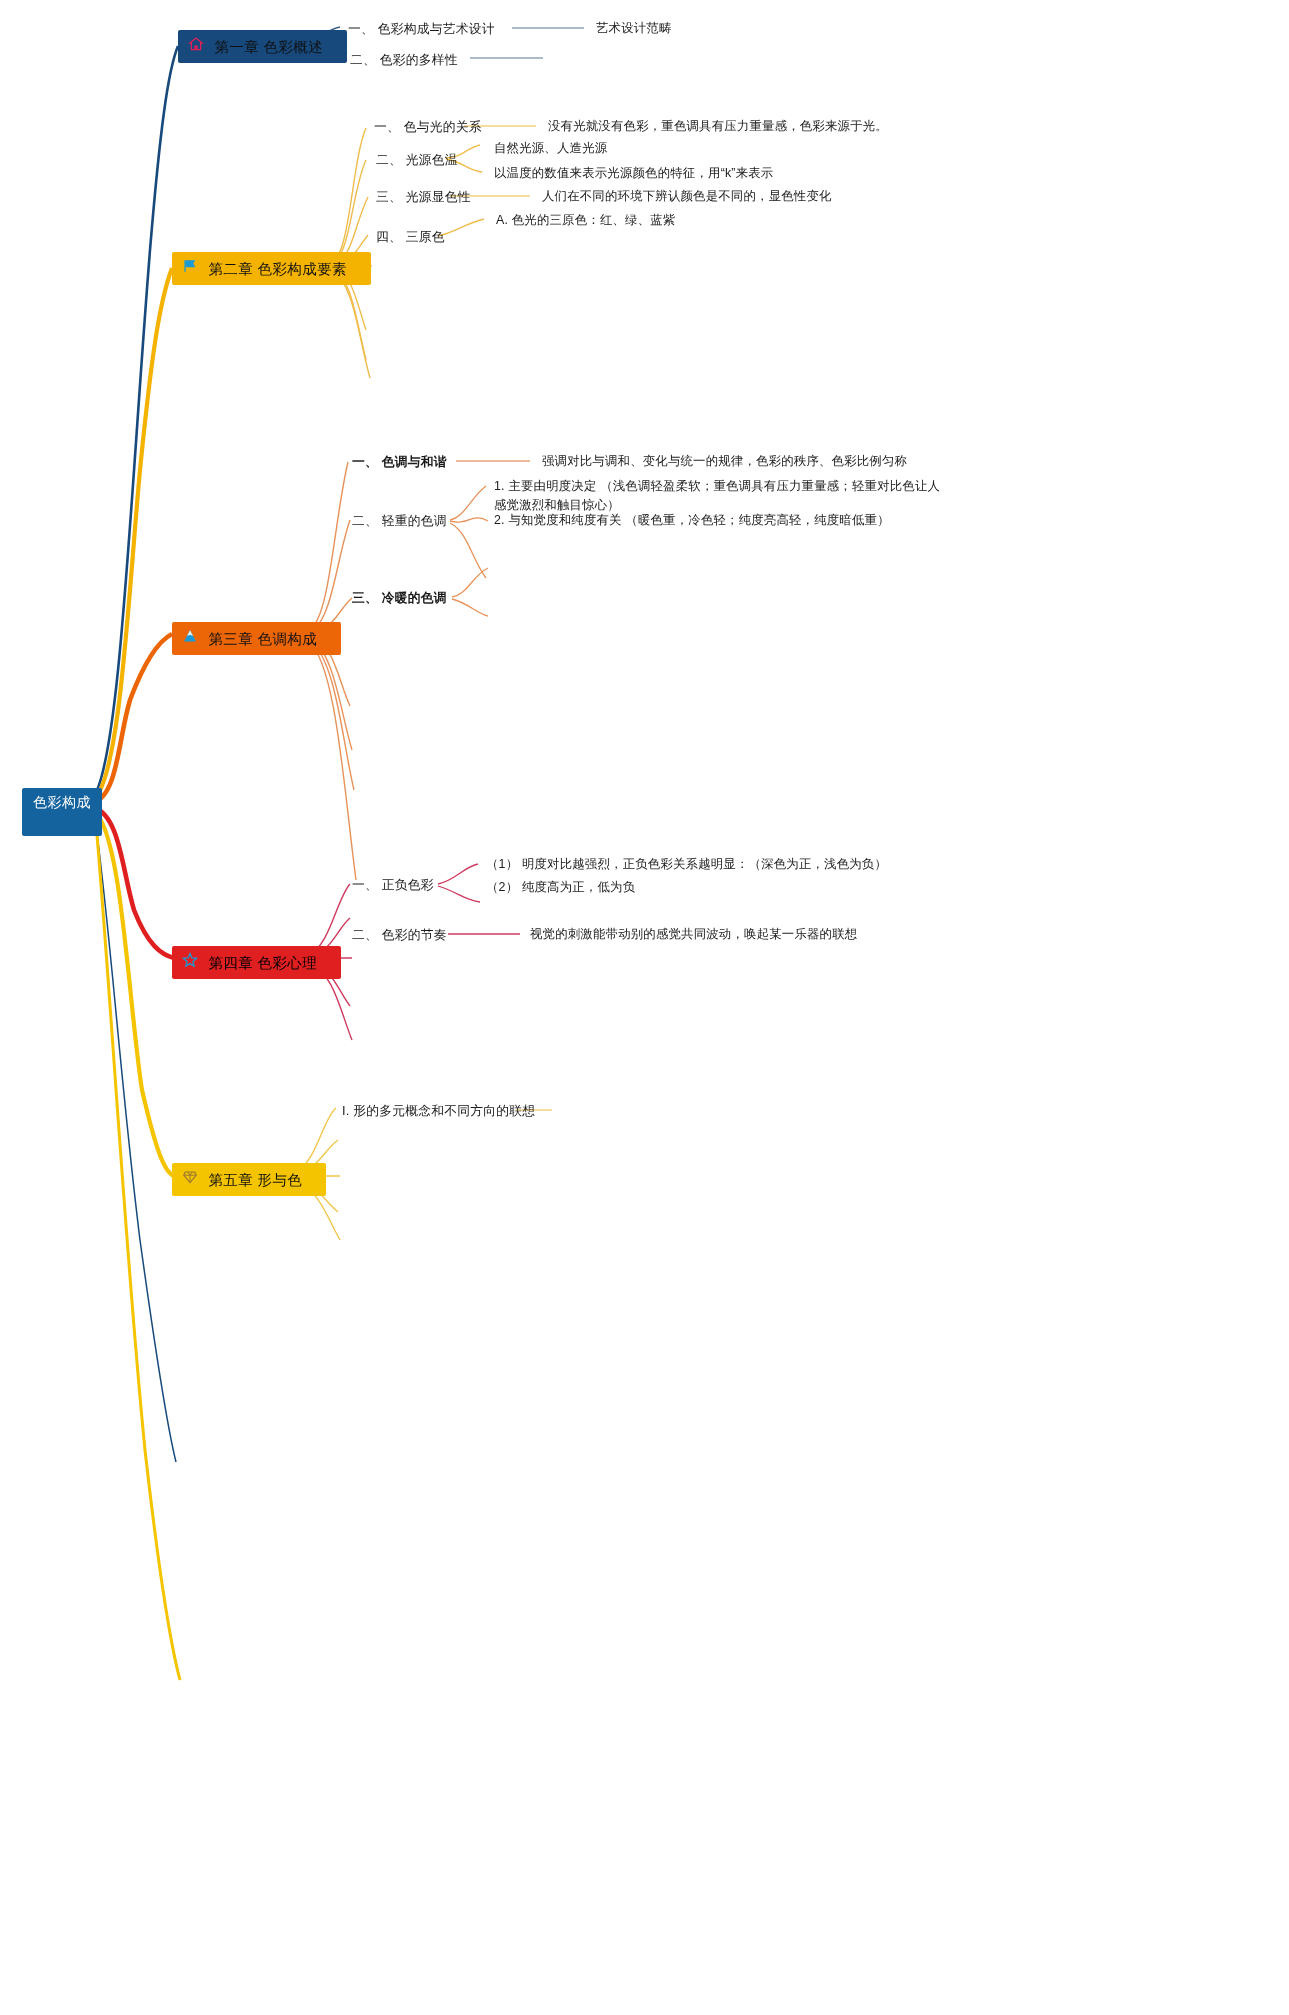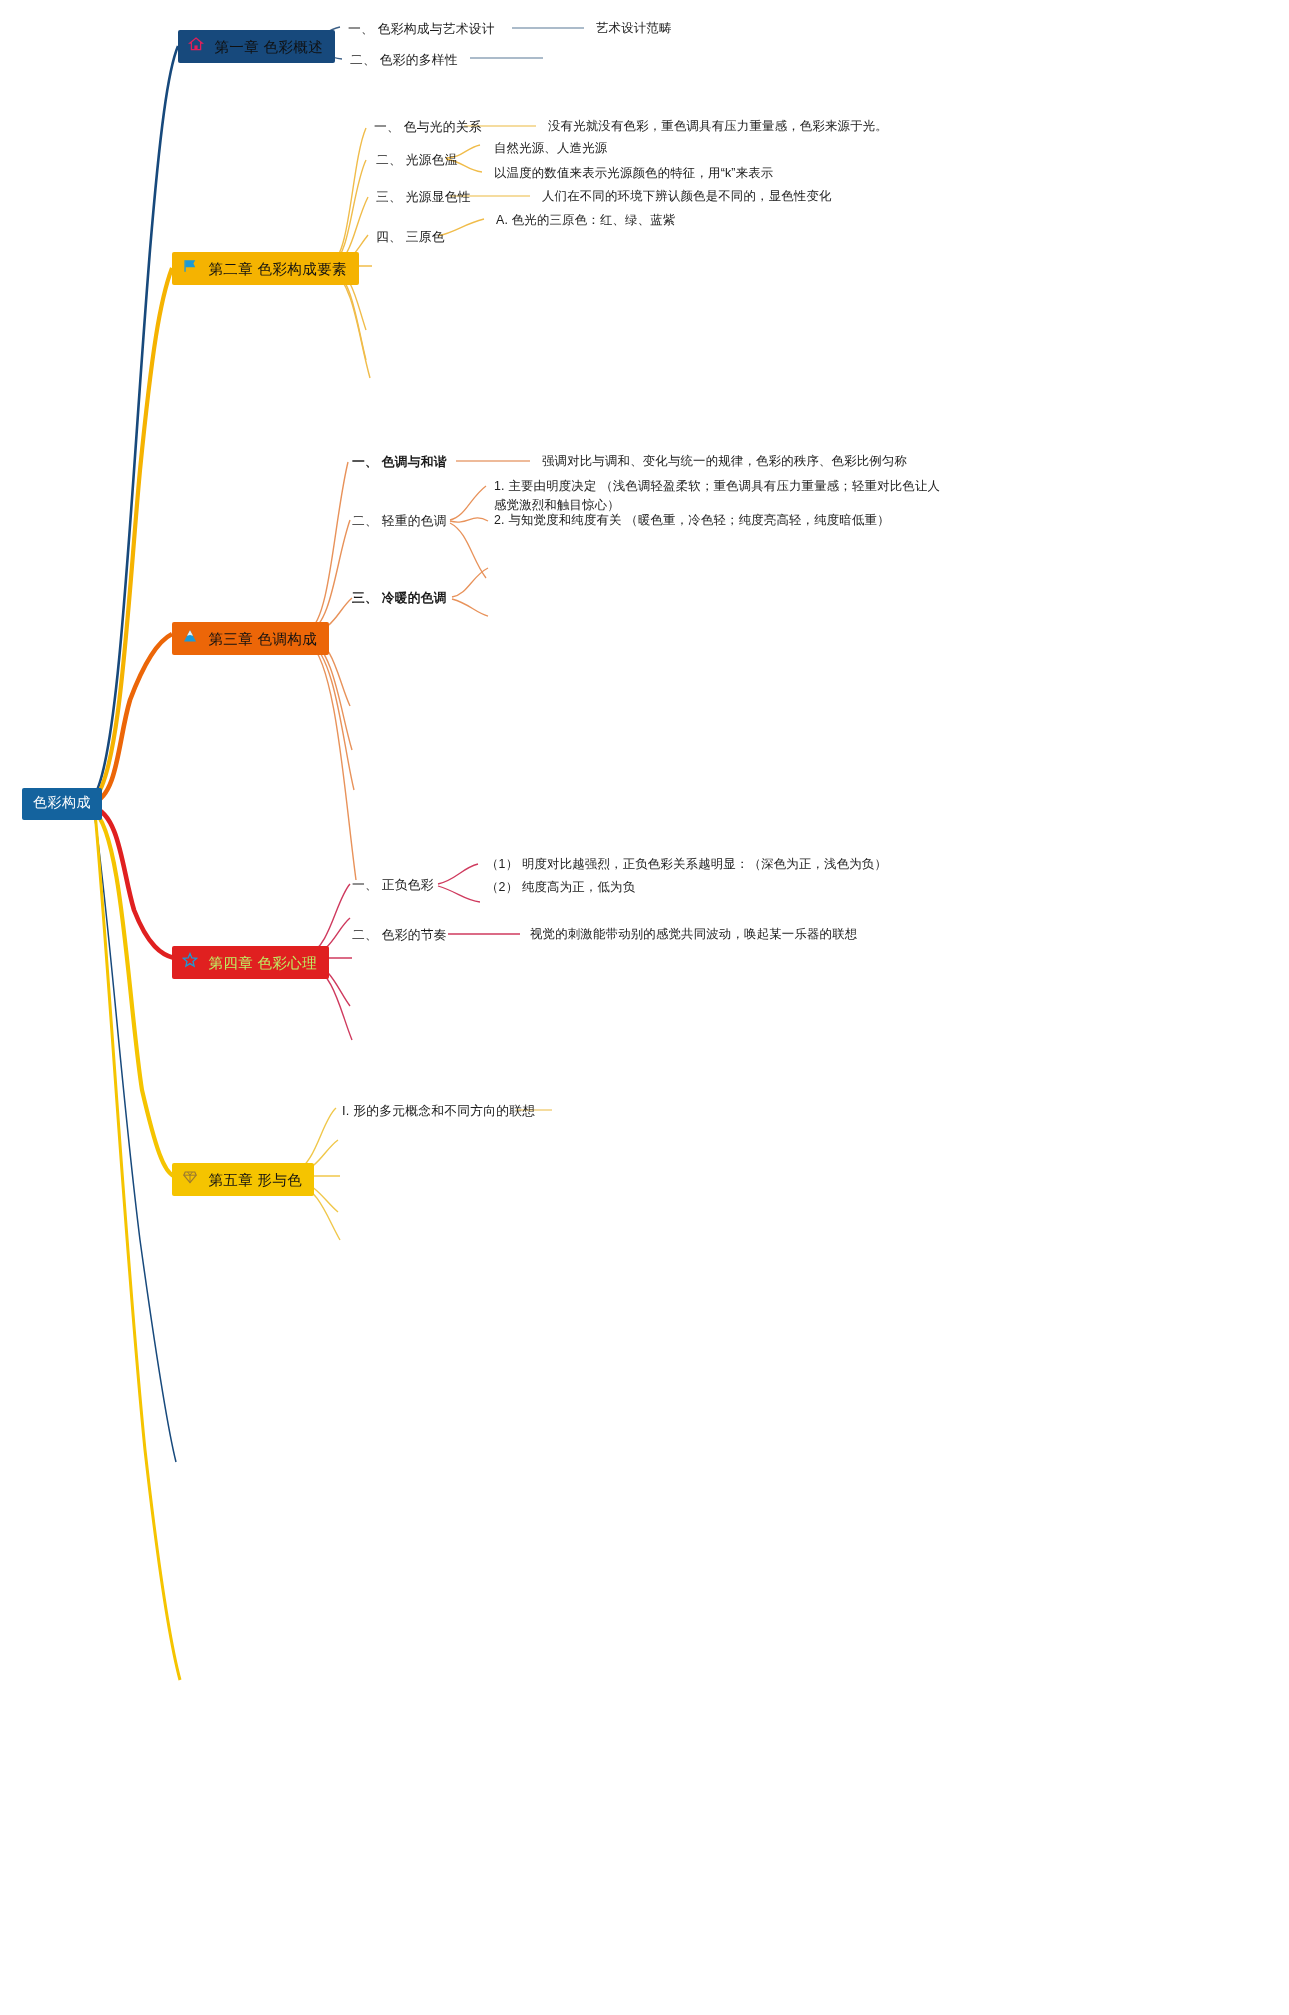--- a/index.html
+++ b/index.html
@@ -4,34 +4,34 @@
 <style>
   html,body{margin:0;padding:0;background:#ffffff;}
   body{width:1289px;height:2015px;position:relative;overflow:hidden;
        font-family:"Liberation Sans","DejaVu Sans",sans-serif;
        -webkit-font-smoothing:antialiased;}
   #canvas{position:absolute;left:0;top:0;width:1289px;height:2015px;}
   svg.links{position:absolute;left:0;top:0;width:1289px;height:2015px;pointer-events:none;}
 
   
   .node{position:absolute;display:flex;align-items:center;box-sizing:border-box;}
-  .topic{padding:5px 12px 6px 9px;border-radius:2px;white-space:nowrap;
+  .topic{padding:5px 24px 6px 9px;border-radius:2px;white-space:nowrap;
          font-size:14.5px;letter-spacing:.4px;}
   .topic .ico{display:inline-flex;width:17px;height:17px;margin-right:6px;
               align-items:center;justify-content:center;flex:0 0 auto;}
   .topic .ico svg{display:block;}
 
-  .root{background:#14639e;color:#ffffff;font-size:14px;padding:6px 11px 8px 11px;
+  .root{background:#14639e;color:#ffffff;font-size:14px;padding:6px 11px 24px 11px;
         border-radius:2px;white-space:nowrap;letter-spacing:.5px;}
 
   .ch1{background:#17497c;color:#111111;}
   .ch1 .lbl{color:#101010;}
   .ch2{background:#f5b301;color:#111111;}
   .ch3{background:#ec6608;color:#111111;}
-  .ch4{background:#e02020;color:#bef264;}
+  .ch4{background:#e02020;color:#000000;}
   .ch5{background:#f5c400;color:#111111;}
 
   
   .txt{position:absolute;font-size:12.6px;color:#1b1b1b;line-height:19px;
        white-space:pre-wrap;letter-spacing:.2px;}
   .txt.lv2{font-size:12.8px;}
   .txt.lv3{font-size:12.4px;color:#202020;}
   .nowrap{white-space:nowrap;}
 </style>
 </head>

